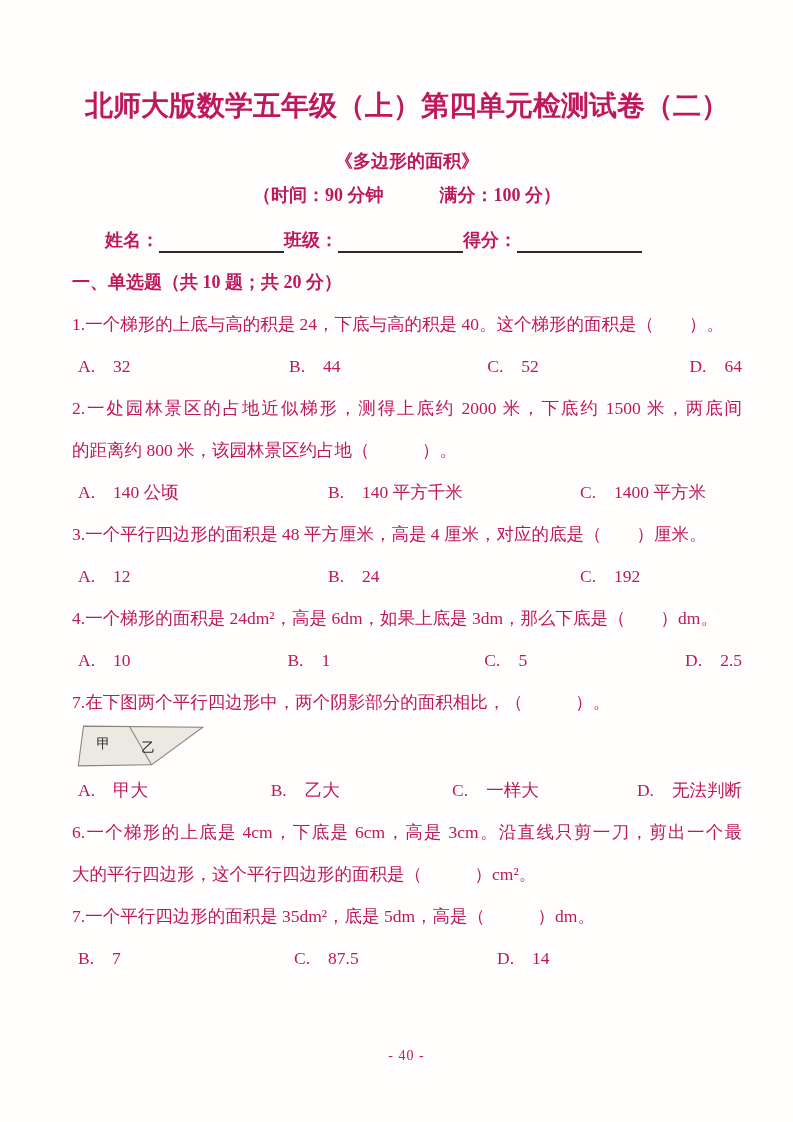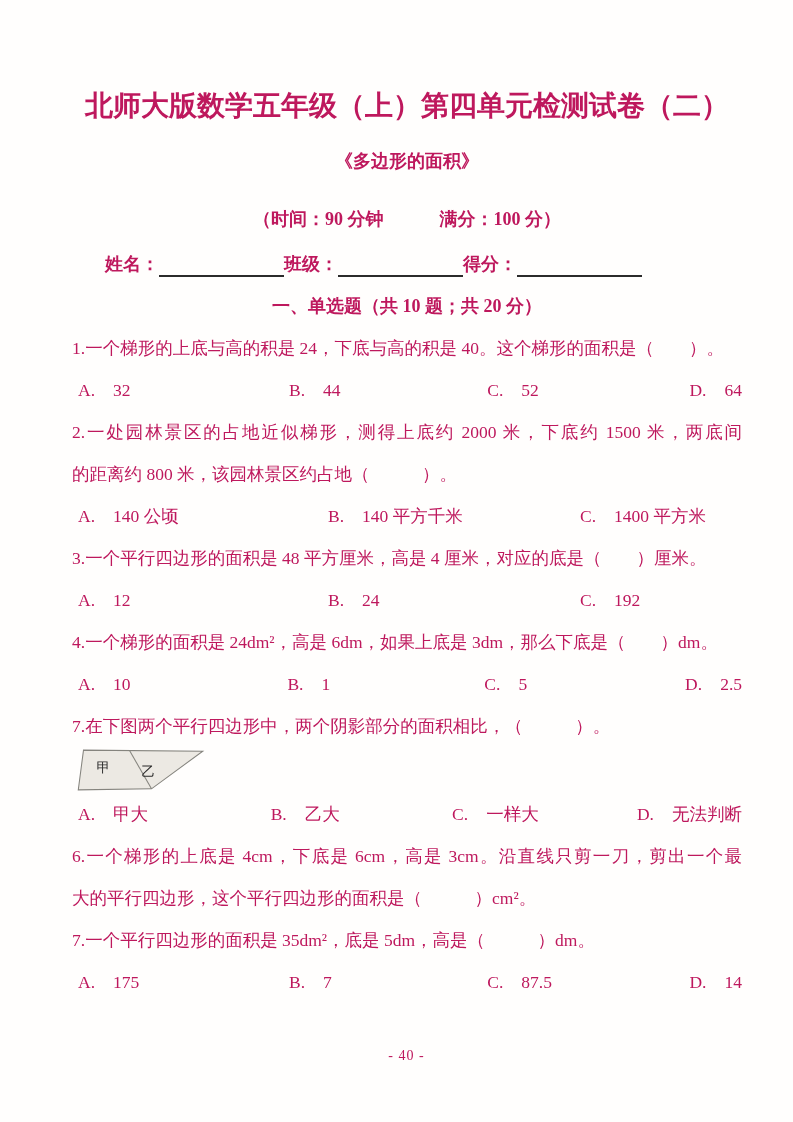--- a/index.html
+++ b/index.html
@@ -23,21 +23,21 @@
     white-space:nowrap;
   }
   .subtitle {
     margin-top:22px;
     font-size:18px;
     font-weight:bold;
     text-align:center;
     line-height:26px;
   }
   .info {
-    margin-top:32px;
+    margin-top:8px;
     display:flex;
     justify-content:center;
     gap:56px;
     font-size:18px;
     font-weight:bold;
     line-height:26px;
   }
   .name-row {
     margin-top:17px;
     margin-left:33px;
@@ -52,21 +52,20 @@
     display:inline-block;
     width:125px;
     height:22px;
     border-bottom:2px solid #2b2b2b;
   }
   .section {
     margin-top:15px;
     font-size:18px;
     font-weight:bold;
     line-height:28px;
-    text-align:center;
   }
   #questions { margin-top:7px; font-size:17.5px; }
   .q-line { line-height:42px; }
   .q-line.fill { text-align:justify; text-align-last:justify; }
   .opts { display:flex; line-height:42px; padding-left:6px;gap:42px; }
   .opts-4 .opt:nth-child(1){ width:174px; }
   .opts-4 .opt:nth-child(2){ width:161px; }
   .opts-4 .opt:nth-child(3){ width:165px; }
   .opts-3 .opt:nth-child(1){ width:208px; }
   .opts-3 .opt:nth-child(2){ width:210px; }
@@ -166,21 +165,20 @@
           <div class="opt"><span class="opt-label">D.</span><span class="opt-text">无法判断</span></div>
         </div>
       </div>
       <div class="question">
         <div class="q-line fill">6.一个梯形的上底是 4cm，下底是 6cm，高是 3cm。沿直线只剪一刀，剪出一个最</div>
         <div class="q-line">大的平行四边形，这个平行四边形的面积是（　　　）cm²。</div>
       </div>
       <div class="question">
         <div class="q-line">7.一个平行四边形的面积是 35dm²，底是 5dm，高是（　　　）dm。</div>
         <div class="opts opts-4">
-          <div class="opt"><span class="opt-label">A.</span><span class="opt-text">175</span></div>
           <div class="opt"><span class="opt-label">B.</span><span class="opt-text">7</span></div>
           <div class="opt"><span class="opt-label">C.</span><span class="opt-text">87.5</span></div>
           <div class="opt"><span class="opt-label">D.</span><span class="opt-text">14</span></div>
         </div>
       </div>
     </div>
 
   <div class="footer">- 40 -</div>
 
 </div>

